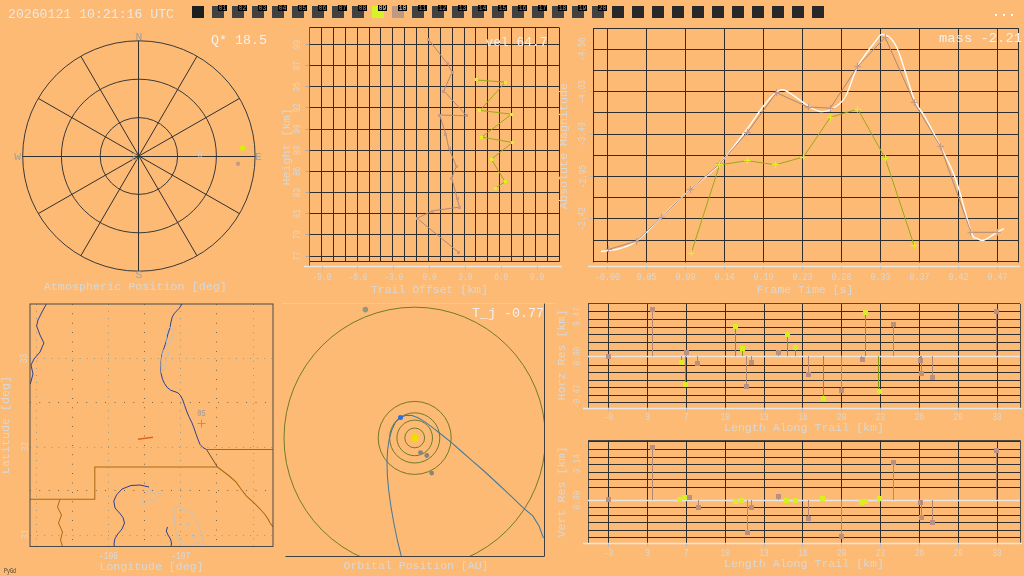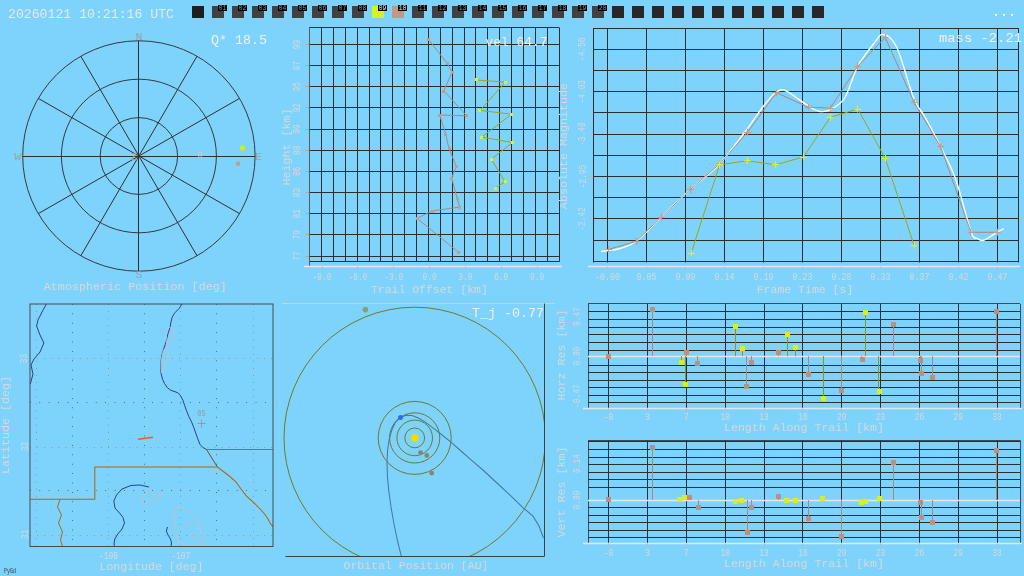--- a/index.html
+++ b/index.html
@@ -1,16 +1,16 @@
 <!DOCTYPE html>
 <html><head>
 <meta charset="utf-8">
 <style>
 html,body{margin:0;padding:0;background:#000;}
-#root{position:relative;width:1024px;height:576px;background:#7dd3fc;overflow:hidden;}
+#root{position:relative;width:1024px;height:576px;background:#fdba74;overflow:hidden;}
 text{font-family:"Liberation Mono",monospace;}
 </style>
 </head>
 <body>
 <div id="root">
 <svg width="1024" height="576" viewBox="0 0 1024 576">
 <defs>
 <clipPath id="mapclip">
           <rect x="30" y="304" width="243" height="242.5"></rect>
         </clipPath>

